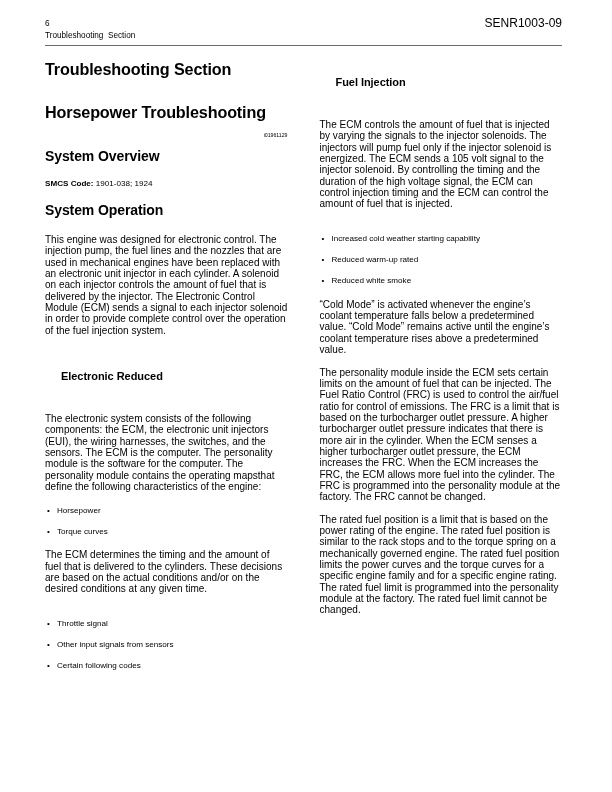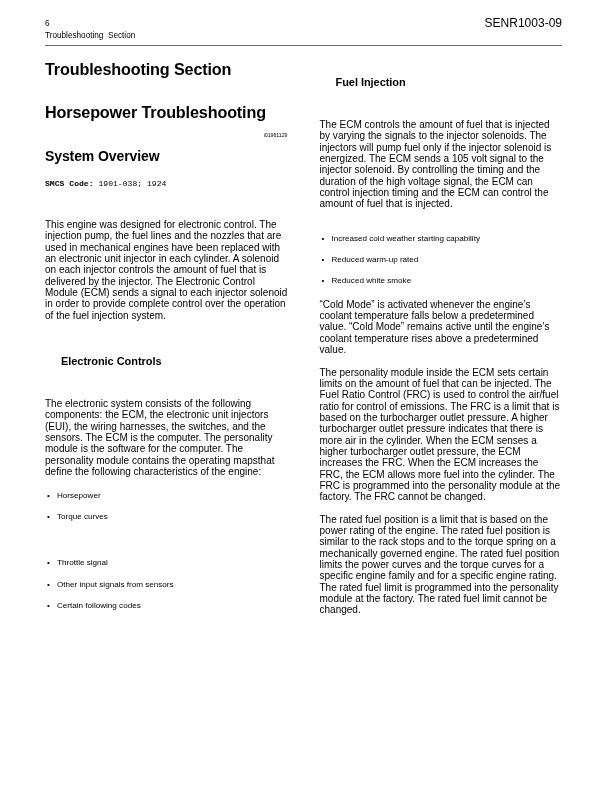--- a/index.html
+++ b/index.html
@@ -110,21 +110,20 @@
     color: #000;
     margin: 0;
     padding: 0;
   }
 
   .smcs {
     font-size: 8.1px;
     line-height: 11px;
     margin: 0;
     padding: 0;
-    font-family: Liberation Mono, monospace;
   }
   .smcs .smcs-label {
     font-weight: bold;
   }
 
   
   p.body-text {
     font-size: 10px;
     line-height: 11.35px;
     margin: 0;
@@ -190,37 +189,39 @@
 
       <div class="doc-ref">i01961129</div>
       <div class="sp-10"></div>
 
       <h2 class="heading-2">System Overview</h2>
       <div class="sp-14"></div>
 
       <p class="smcs"><span class="smcs-label">SMCS Code:</span><span> 1901-038; 1924</span></p>
       <div class="sp-14"></div>
 
+      <h2 class="heading-2">System Operation</h2>
       <div class="sp-16"></div>
 
       <p class="body-text">This engine was designed for electronic control. The injection pump, the fuel lines and the nozzles that are used in mechanical engines have been replaced with an electronic unit injector in each cylinder. A solenoid on each injector controls the amount of fuel that is delivered by the injector. The Electronic Control Module (ECM) sends a signal to each injector solenoid in order to provide complete control over the operation of the fuel injection system.</p>
       <div class="sp-18"></div>
 
-      <h3 class="heading-3">Electronic Controls</h3>
+      <h3 class="heading-3">Electronic Reduced</h3>
       <div class="sp-14"></div>
 
       <p class="body-text">The electronic system consists of the following components: the ECM, the electronic unit injectors (EUI), the wiring harnesses, the switches, and the sensors. The ECM is the computer. The personality module is the software for the computer. The personality module contains the operating mapsthat define the following characteristics of the engine:</p>
       <div class="sp-12"></div>
 
       <ul class="bullets">
         <li><span class="bullet-dot">•</span><span>Horsepower</span></li>
         <li><span class="bullet-dot">•</span><span>Torque curves</span></li>
       </ul>
       <div class="sp-12"></div>
 
+      <p class="body-text">The ECM determines the timing and the amount of fuel that is delivered to the cylinders. These decisions are based on the actual conditions and/or on the desired conditions at any given time.</p>
       <div class="sp-11"></div>
 
       <div class="sp-12"></div>
 
       <ul class="bullets">
         <li><span class="bullet-dot">•</span><span>Throttle signal</span></li>
         <li><span class="bullet-dot">•</span><span>Other input signals from sensors</span></li>
         <li><span class="bullet-dot">•</span><span>Certain following codes</span></li>
       </ul>
       <div class="sp-12"></div>

